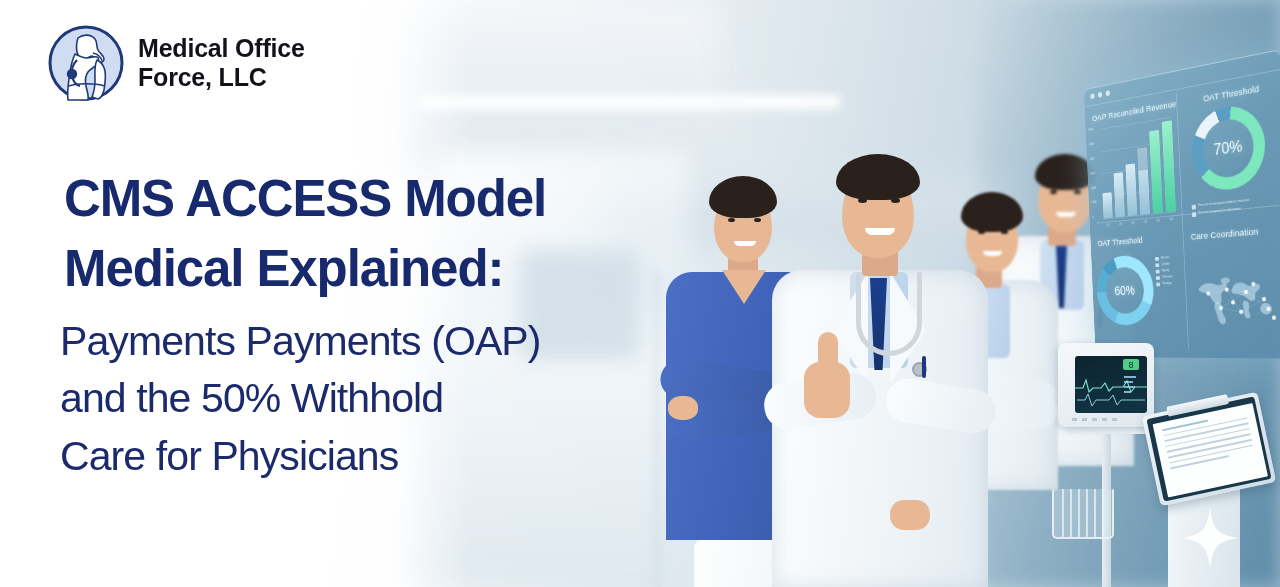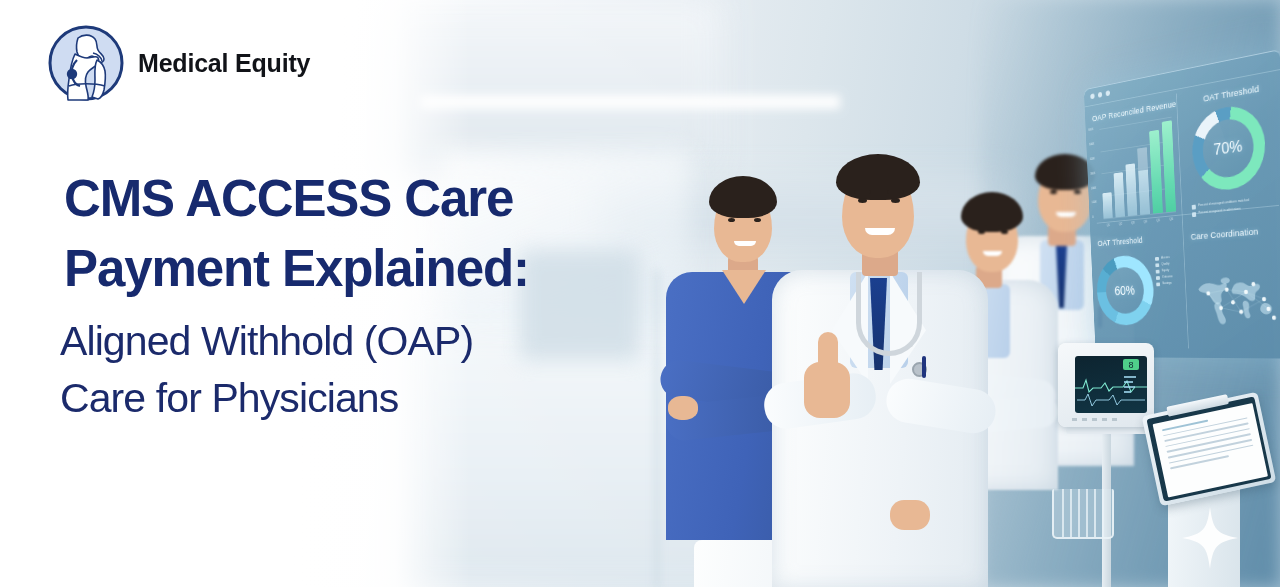--- a/index.html
+++ b/index.html
@@ -485,23 +485,25 @@
         <path d="M31 14 c5-4 13-4 17 1 3 4 1 8 3 11 2 4 6 5 6 9 0 3-3 4-5 3 -3-2-4-6-7-6 -3 0-4 3-7 3 -4 0-7-3-8-7 -1-5 0-11 1-14z"></path>
         <path d="M28 30 c4 2 8 4 12 4 4 0 7-2 10-1 2 1 2 4 1 6 -2 4-7 5-10 9 -3 4-3 9-2 14 1 5 3 10 2 14 l-20 0 c-1-7 0-14 1-21 1-8 2-17 6-25z"></path>
         <path d="M50 36 c4 2 7 6 8 11 1 6 0 13-1 19 -1 4-3 8-6 9 l-6-2 c2-5 3-11 3-17 0-7-1-14 2-20z"></path>
       </g>
       <path d="M30 36 c-4 4-6 10-5 16 1 5 4 9 8 10" fill="none" stroke="#1e3a7a" stroke-width="2.2"></path>
       <circle cx="25" cy="50" r="5.2" fill="#1e3a7a"></circle>
       <path d="M46 29 c4 1 8 4 9 8" fill="none" stroke="#1e3a7a" stroke-width="1.6"></path>
       <path d="M22 62 c8-3 26-3 36 0" fill="none" stroke="#1e3a7a" stroke-width="1.6"></path>
     </svg>
     <div class="logo-text">
-      <div>Medical Equity</div>
+      <div>Medical Office</div>
+      <div>Force, LLC</div>
     </div>
   </div>
 
-  <h1 class="headline">CMS ACCESS Care Payment Explained:</h1>
+  <h1 class="headline">CMS ACCESS Model Medical Explained:</h1>
   <div class="subhead">
-    <span class="ln">Aligned Withhold (OAP)</span>
+    <span class="ln">Payments Payments (OAP)</span>
+    <span class="ln">and the 50% Withhold</span>
     <span class="ln">Care for Physicians</span>
   </div>
 
 </div>
 
 </body></html>

